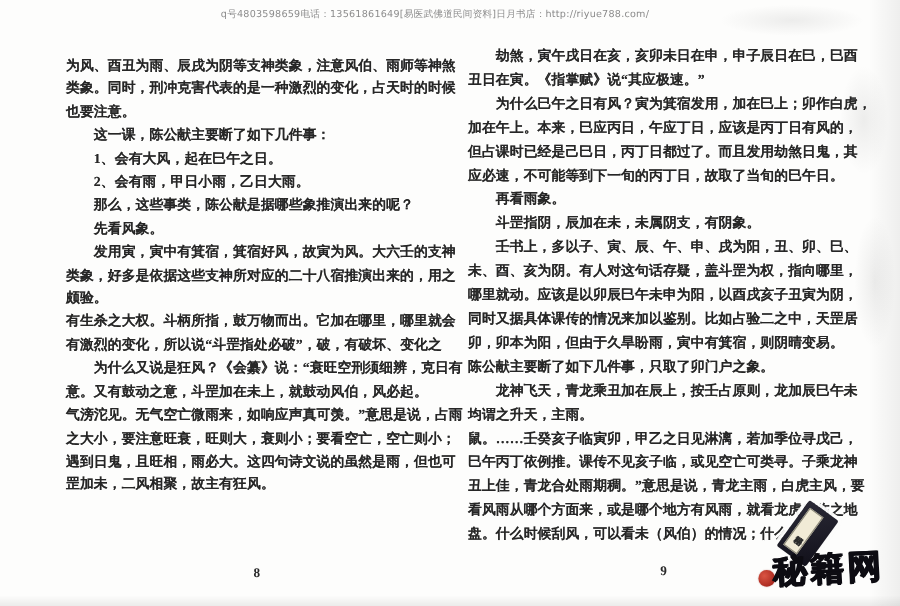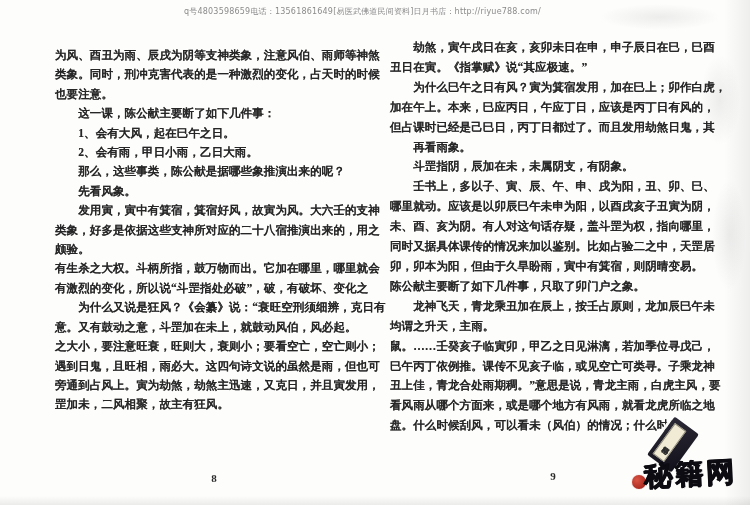--- a/index.html
+++ b/index.html
@@ -84,40 +84,41 @@
         <div class="line">　　2、会有雨，甲日小雨，乙日大雨。</div>
         <div class="line">　　那么，这些事类，陈公献是据哪些象推演出来的呢？</div>
         <div class="line">　　先看风象。</div>
         <div class="line">　　发用寅，寅中有箕宿，箕宿好风，故寅为风。大六壬的支神</div>
         <div class="line">类象，好多是依据这些支神所对应的二十八宿推演出来的，用之</div>
         <div class="line">颇验。</div>
         <div class="line">有生杀之大权。斗柄所指，鼓万物而出。它加在哪里，哪里就会</div>
         <div class="line">有激烈的变化，所以说“斗罡指处必破”，破，有破坏、变化之</div>
         <div class="line">　　为什么又说是狂风？《会纂》说：“衰旺空刑须细辨，克日有</div>
         <div class="line">意。又有鼓动之意，斗罡加在未上，就鼓动风伯，风必起。</div>
+        <div class="line">气滂沱见。无气空亡微雨来，如响应声真可羡。”意思是说，占雨</div>
         <div class="line">之大小，要注意旺衰，旺则大，衰则小；要看空亡，空亡则小；</div>
         <div class="line">遇到日鬼，且旺相，雨必大。这四句诗文说的虽然是雨，但也可</div>
-        <div class="line">旁通到占风上。寅为劫煞，劫煞主迅速，又克日，并且寅发用，</div>
         <div class="line">罡加未，二风相聚，故主有狂风。</div>
       </div>
     <div class="page-number">8</div>
   </div>
 
   <div class="page page-right">
     <div class="page-text">
         <div class="line">　　劫煞，寅午戌日在亥，亥卯未日在申，申子辰日在巳，巳酉</div>
         <div class="line">丑日在寅。《指掌赋》说“其应极速。”</div>
         <div class="line">　　为什么巳午之日有风？寅为箕宿发用，加在巳上；卯作白虎，</div>
         <div class="line">加在午上。本来，巳应丙日，午应丁日，应该是丙丁日有风的，</div>
         <div class="line">但占课时已经是己巳日，丙丁日都过了。而且发用劫煞日鬼，其</div>
+        <div class="line">应必速，不可能等到下一旬的丙丁日，故取了当旬的巳午日。</div>
         <div class="line">　　再看雨象。</div>
         <div class="line">　　斗罡指阴，辰加在未，未属阴支，有阴象。</div>
         <div class="line">　　壬书上，多以子、寅、辰、午、申、戌为阳，丑、卯、巳、</div>
+        <div class="line">未、酉、亥为阴。有人对这句话存疑，盖斗罡为权，指向哪里，</div>
         <div class="line">哪里就动。应该是以卯辰巳午未申为阳，以酉戌亥子丑寅为阴，</div>
-        <div class="line">未、酉、亥为阴。有人对这句话存疑，盖斗罡为权，指向哪里，</div>
         <div class="line">同时又据具体课传的情况来加以鉴别。比如占验二之中，天罡居</div>
         <div class="line">卯，卯本为阳，但由于久旱盼雨，寅中有箕宿，则阴晴变易。</div>
         <div class="line">陈公献主要断了如下几件事，只取了卯门户之象。</div>
         <div class="line">　　龙神飞天，青龙乘丑加在辰上，按壬占原则，龙加辰巳午未</div>
         <div class="line">均谓之升天，主雨。</div>
         <div class="line">鼠。……壬癸亥子临寅卯，甲乙之日见淋漓，若加季位寻戊己，</div>
         <div class="line">巳午丙丁依例推。课传不见亥子临，或见空亡可类寻。子乘龙神</div>
         <div class="line">丑上佳，青龙合处雨期稠。”意思是说，青龙主雨，白虎主风，要</div>
         <div class="line">看风雨从哪个方面来，或是哪个地方有风雨，就看龙虎所临之地</div>
         <div class="line">盘。什么时候刮风，可以看未（风伯）的情况；什么时候</div>

